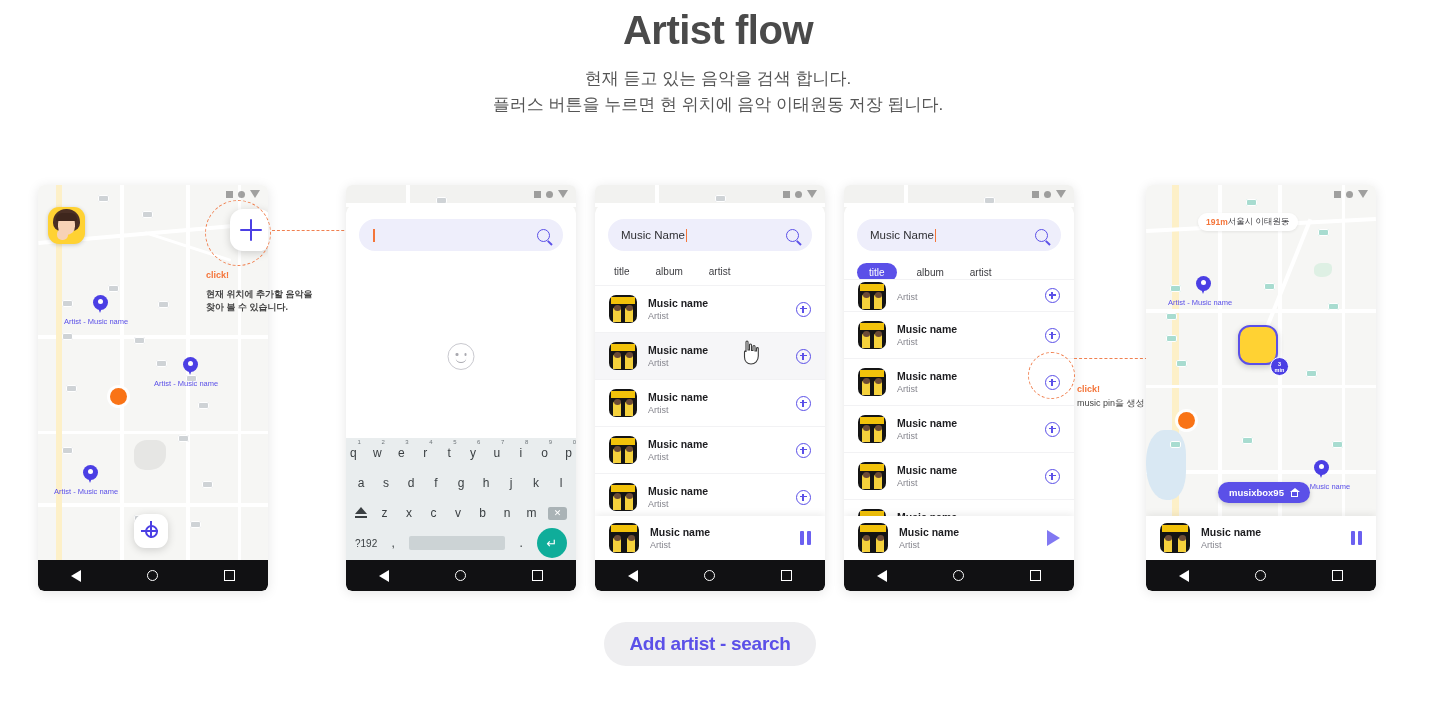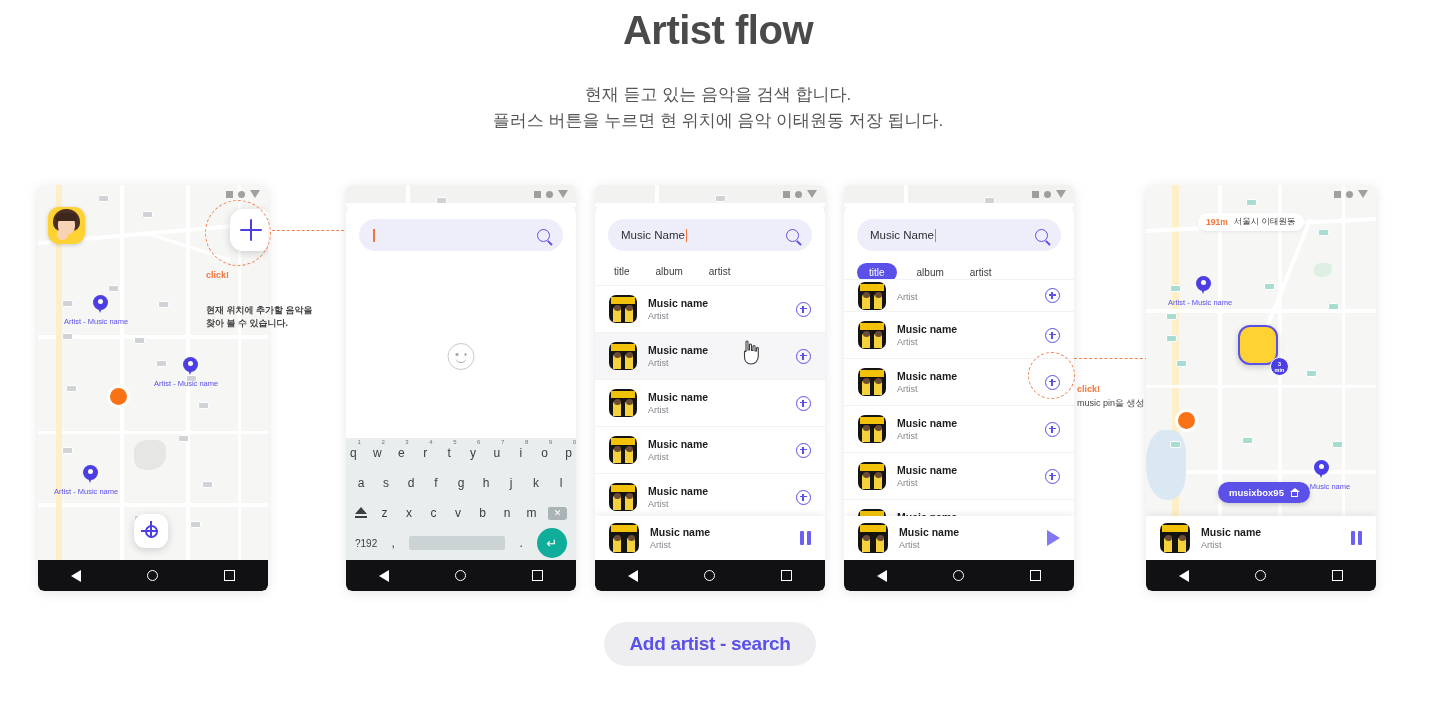--- a/index.html
+++ b/index.html
@@ -12,21 +12,21 @@
   .page { position: relative; width: 1436px; height: 714px; }
 
   
   .page-title {
     position: absolute; top: 8px; left: 0; width: 1436px;
     text-align: center;
     font-size: 40px; font-weight: bold; color: #4a4a4a;
     letter-spacing: -0.5px;
   }
   .subtitle {
-    position: absolute; top: 82px; left: 0; width: 1436px;
+    position: absolute; top: 66px; left: 0; width: 1436px;
     text-align: center; color: #555; font-size: 17px; line-height: 26px;
   }
   .subtitle div { font-family: "Liberation Sans", "DejaVu Sans", sans-serif; }
 
   
   .phone {
     position: absolute;
     width: 230px; height: 406px;
     background: #ffffff;
     border-radius: 6px;
@@ -204,21 +204,21 @@
   .shift .tri { width: 0; height: 0; border-left: 6px solid transparent; border-right: 6px solid transparent; border-bottom: 7px solid #3b4043; }
   .shift .bar { width: 12px; height: 2px; background: #3b4043; margin-top: 2px; }
   .bksp { width: 19px; height: 13px; background: #aab3b6; border-radius: 2px 3px 3px 2px; position: relative; display: flex; align-items: center; justify-content: center; color: #fff; font-size: 9px; }
   .spacebar { width: 96px; height: 14px; background: #ccd3d5; border-radius: 2px; }
   .enter { width: 30px; height: 30px; border-radius: 50%; background: #0fad9a; color: #fff; display: flex; align-items: center; justify-content: center; font-size: 13px; }
   .k123 { font-size: 10px; color: #3b4043; }
 
   
   .distpill {
     position: absolute; background: rgba(255,255,255,.92); border-radius: 10px;
-    padding: 3px 8px; font-size: 8.5px; display: flex; gap: 6px; align-items: center;
+    padding: 3px 8px; font-size: 8.5px; display: flex; align-items: center;
     box-shadow: 0 1px 3px rgba(0,0,0,.08);
   }
   .distpill .m { color: #f4753a; font-weight: bold; }
   .distpill .loc { color: #3c3c40; }
   .mapavatar {
     position: absolute; width: 40px; height: 40px; border-radius: 12px;
     background: #ffd233; overflow: hidden; border: 2.5px solid #5b50e8;
     box-shadow: 0 2px 6px rgba(0,0,0,.2);
   }
   .minbadge {
@@ -334,21 +334,21 @@
       <div class="nv-back"></div>
       <div class="nv-home"></div>
       <div class="nv-rec"></div>
     </div>
   </div>
 
   <div class="dashcircle" style="left:205px; top:200px; width:66px; height:66px;"></div>
   <div class="dashline" style="left:272px; top:230px; width:92px;"></div>
   <div class="arrowhead" style="left:364px; top:226px;"></div>
   <div class="clicklbl" style="left:206px; top:270px;">click!</div>
-  <div class="clicktxt" style="left:206px; top:288px;margin-top:16px;">현재 위치에 추가할 음악을
+  <div class="clicktxt" style="left:206px; top:288px;">현재 위치에 추가할 음악을
 찾아 볼 수 있습니다.</div>
 
   <div class="phone" style="left:346px; top:185px;">
     <div class="mapbg" style="background:#f2f2f0;">
       <div class="road" style="left:0;top:18px;width:230px;height:4px;"></div>
       <div class="road" style="left:60px;top:0;width:4px;height:40px;"></div>
       <div class="carico" style="left:90px;top:12px;"></div>
     </div>
     <div class="appscreen">
       <div class="searchbar">

